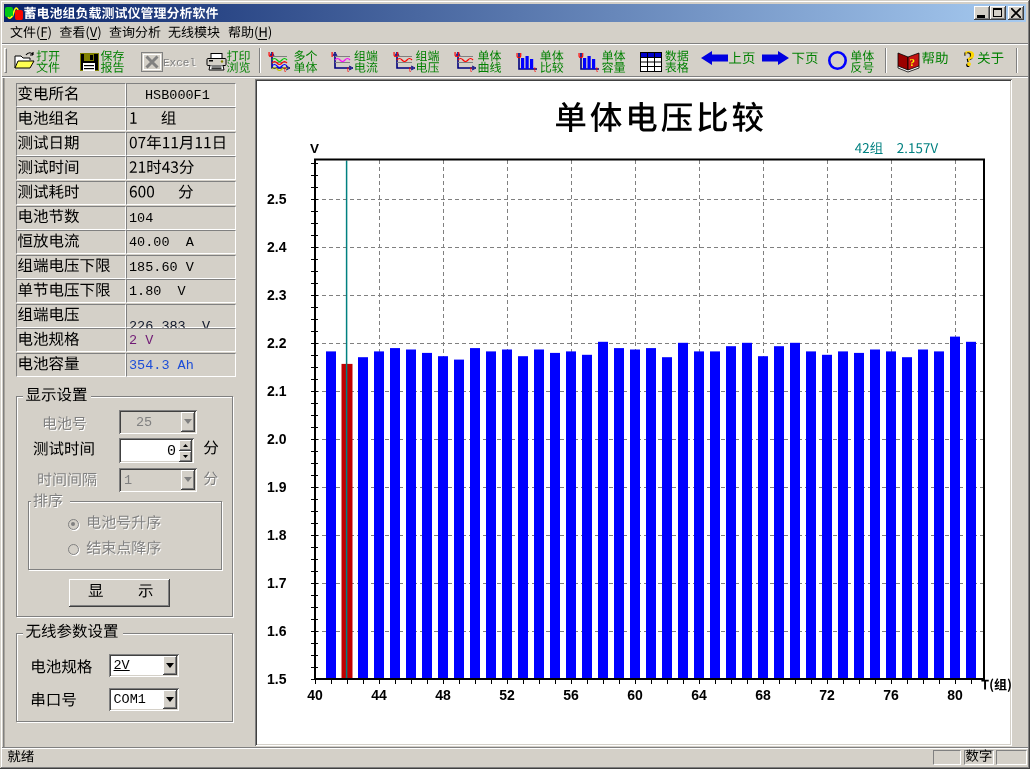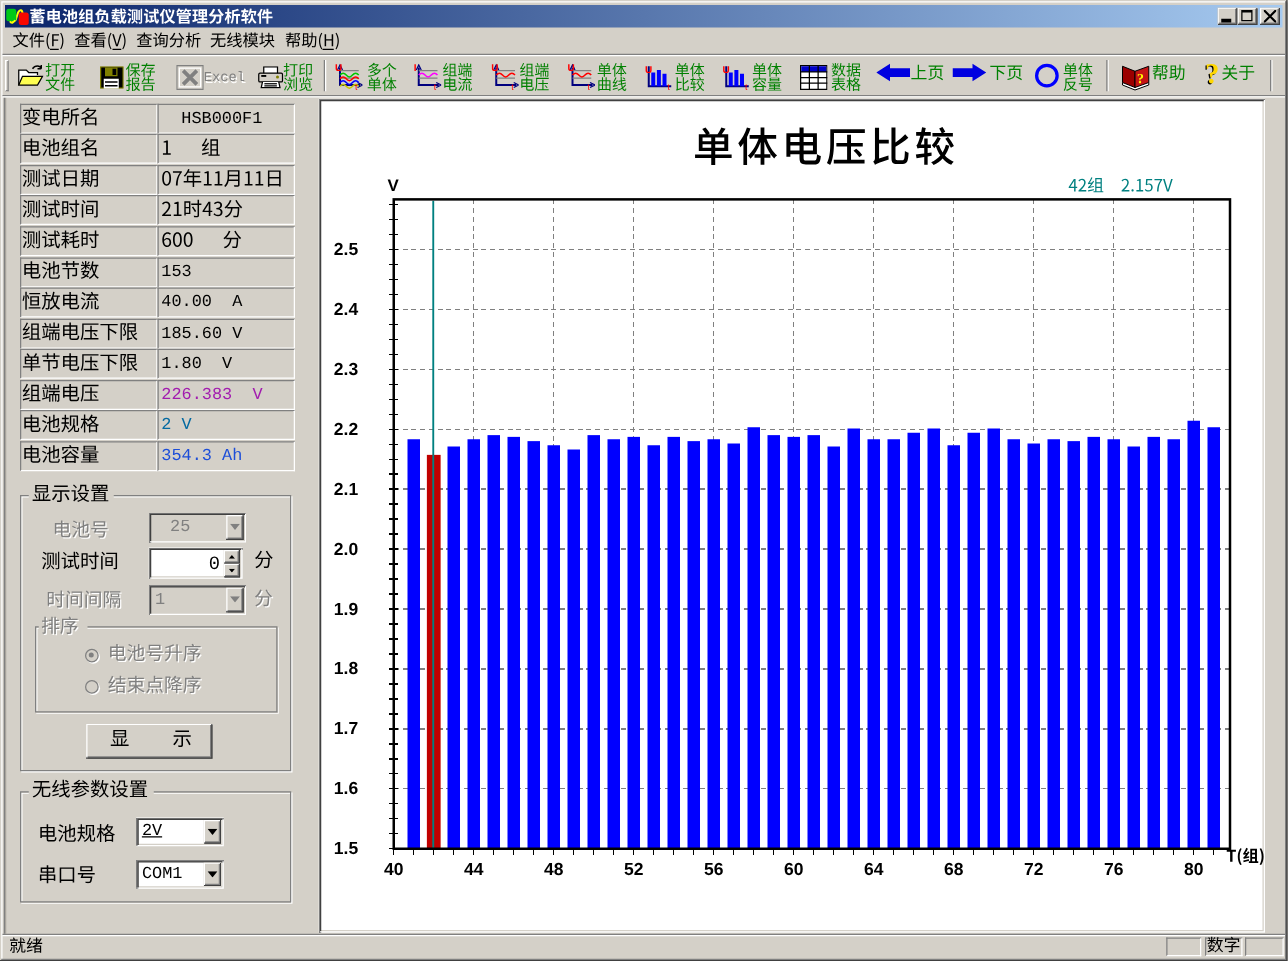--- a/index.html
+++ b/index.html
@@ -148,36 +148,36 @@
 <div style="position:absolute;left:16px;top:107px;width:109.5px;height:24px;background:#d4d0c8;border-top:1px solid #808080;border-left:1px solid #808080;border-bottom:1px solid #ffffff;border-right:1px solid #ffffff;box-sizing:border-box;"></div>
 <div style="position:absolute;left:125.5px;top:107px;width:110px;height:24px;background:#d4d0c8;border-top:1px solid #808080;border-left:1px solid #808080;border-bottom:1px solid #ffffff;border-right:1px solid #ffffff;box-sizing:border-box;"></div>
 <div style="position:absolute;left:16px;top:132px;width:109.5px;height:24px;background:#d4d0c8;border-top:1px solid #808080;border-left:1px solid #808080;border-bottom:1px solid #ffffff;border-right:1px solid #ffffff;box-sizing:border-box;"></div>
 <div style="position:absolute;left:125.5px;top:132px;width:110px;height:24px;background:#d4d0c8;border-top:1px solid #808080;border-left:1px solid #808080;border-bottom:1px solid #ffffff;border-right:1px solid #ffffff;box-sizing:border-box;"></div>
 <div style="position:absolute;left:16px;top:156px;width:109.5px;height:24px;background:#d4d0c8;border-top:1px solid #808080;border-left:1px solid #808080;border-bottom:1px solid #ffffff;border-right:1px solid #ffffff;box-sizing:border-box;"></div>
 <div style="position:absolute;left:125.5px;top:156px;width:110px;height:24px;background:#d4d0c8;border-top:1px solid #808080;border-left:1px solid #808080;border-bottom:1px solid #ffffff;border-right:1px solid #ffffff;box-sizing:border-box;"></div>
 <div style="position:absolute;left:16px;top:181px;width:109.5px;height:24px;background:#d4d0c8;border-top:1px solid #808080;border-left:1px solid #808080;border-bottom:1px solid #ffffff;border-right:1px solid #ffffff;box-sizing:border-box;"></div>
 <div style="position:absolute;left:125.5px;top:181px;width:110px;height:24px;background:#d4d0c8;border-top:1px solid #808080;border-left:1px solid #808080;border-bottom:1px solid #ffffff;border-right:1px solid #ffffff;box-sizing:border-box;"></div>
 <div style="position:absolute;left:16px;top:206px;width:109.5px;height:24px;background:#d4d0c8;border-top:1px solid #808080;border-left:1px solid #808080;border-bottom:1px solid #ffffff;border-right:1px solid #ffffff;box-sizing:border-box;"></div>
 <div style="position:absolute;left:125.5px;top:206px;width:110px;height:24px;background:#d4d0c8;border-top:1px solid #808080;border-left:1px solid #808080;border-bottom:1px solid #ffffff;border-right:1px solid #ffffff;box-sizing:border-box;"></div>
-<div style="position:absolute;left:129px;top:211px;font:13.5px Liberation Mono,monospace;color:#000;white-space:pre;">153</div>
+<div style="position:absolute;left:129px;top:211px;font:13.5px Liberation Mono,monospace;color:#000;white-space:pre;">104</div>
 <div style="position:absolute;left:16px;top:230px;width:109.5px;height:24px;background:#d4d0c8;border-top:1px solid #808080;border-left:1px solid #808080;border-bottom:1px solid #ffffff;border-right:1px solid #ffffff;box-sizing:border-box;"></div>
 <div style="position:absolute;left:125.5px;top:230px;width:110px;height:24px;background:#d4d0c8;border-top:1px solid #808080;border-left:1px solid #808080;border-bottom:1px solid #ffffff;border-right:1px solid #ffffff;box-sizing:border-box;"></div>
 <div style="position:absolute;left:129px;top:235px;font:13.5px Liberation Mono,monospace;color:#000;white-space:pre;">40.00  A</div>
 <div style="position:absolute;left:16px;top:255px;width:109.5px;height:24px;background:#d4d0c8;border-top:1px solid #808080;border-left:1px solid #808080;border-bottom:1px solid #ffffff;border-right:1px solid #ffffff;box-sizing:border-box;"></div>
 <div style="position:absolute;left:125.5px;top:255px;width:110px;height:24px;background:#d4d0c8;border-top:1px solid #808080;border-left:1px solid #808080;border-bottom:1px solid #ffffff;border-right:1px solid #ffffff;box-sizing:border-box;"></div>
 <div style="position:absolute;left:129px;top:260px;font:13.5px Liberation Mono,monospace;color:#000;white-space:pre;">185.60 V</div>
 <div style="position:absolute;left:16px;top:279px;width:109.5px;height:24px;background:#d4d0c8;border-top:1px solid #808080;border-left:1px solid #808080;border-bottom:1px solid #ffffff;border-right:1px solid #ffffff;box-sizing:border-box;"></div>
 <div style="position:absolute;left:125.5px;top:279px;width:110px;height:24px;background:#d4d0c8;border-top:1px solid #808080;border-left:1px solid #808080;border-bottom:1px solid #ffffff;border-right:1px solid #ffffff;box-sizing:border-box;"></div>
 <div style="position:absolute;left:129px;top:284px;font:13.5px Liberation Mono,monospace;color:#000;white-space:pre;">1.80  V</div>
 <div style="position:absolute;left:16px;top:304px;width:109.5px;height:24px;background:#d4d0c8;border-top:1px solid #808080;border-left:1px solid #808080;border-bottom:1px solid #ffffff;border-right:1px solid #ffffff;box-sizing:border-box;"></div>
 <div style="position:absolute;left:125.5px;top:304px;width:110px;height:24px;background:#d4d0c8;border-top:1px solid #808080;border-left:1px solid #808080;border-bottom:1px solid #ffffff;border-right:1px solid #ffffff;box-sizing:border-box;"></div>
-<div style="position:absolute;left:129px;top:309px;font:13.5px Liberation Mono,monospace;color:#a21caf;white-space:pre;">226.383  V</div>
+<div style="position:absolute;left:129px;top:319px;font:13.5px Liberation Mono,monospace;color:#0f172a;white-space:pre;">226.383  V</div>
 <div style="position:absolute;left:16px;top:328px;width:109.5px;height:24px;background:#d4d0c8;border-top:1px solid #808080;border-left:1px solid #808080;border-bottom:1px solid #ffffff;border-right:1px solid #ffffff;box-sizing:border-box;"></div>
 <div style="position:absolute;left:125.5px;top:328px;width:110px;height:24px;background:#d4d0c8;border-top:1px solid #808080;border-left:1px solid #808080;border-bottom:1px solid #ffffff;border-right:1px solid #ffffff;box-sizing:border-box;"></div>
-<div style="position:absolute;left:129px;top:333px;font:13.5px Liberation Mono,monospace;color:#0369a1;white-space:pre;">2 V</div>
+<div style="position:absolute;left:129px;top:333px;font:13.5px Liberation Mono,monospace;color:#701a75;white-space:pre;">2 V</div>
 <div style="position:absolute;left:16px;top:353px;width:109.5px;height:24px;background:#d4d0c8;border-top:1px solid #808080;border-left:1px solid #808080;border-bottom:1px solid #ffffff;border-right:1px solid #ffffff;box-sizing:border-box;"></div>
 <div style="position:absolute;left:125.5px;top:353px;width:110px;height:24px;background:#d4d0c8;border-top:1px solid #808080;border-left:1px solid #808080;border-bottom:1px solid #ffffff;border-right:1px solid #ffffff;box-sizing:border-box;"></div>
 <div style="position:absolute;left:129px;top:358px;font:13.5px Liberation Mono,monospace;color:#1d4ed8;white-space:pre;">354.3 Ah</div>
 <div style="position:absolute;left:16px;top:396px;width:217px;height:221px;border:1px solid #808080;box-shadow:1px 1px 0 #ffffff, inset 1px 1px 0 #ffffff;box-sizing:border-box;"></div>
 <div style="position:absolute;left:23px;top:388px;width:68px;height:17px;background:#d4d0c8"></div>
 <div style="position:absolute;left:119px;top:410px;width:78px;height:24px;background:#d4d0c8;box-sizing:border-box;box-shadow:inset 1px 1px 0 #808080, inset -1px -1px 0 #ffffff, inset 2px 2px 0 #404040, inset -2px -2px 0 #d4d0c8;"></div>
 <div style="position:absolute;left:124px;top:415px;font:13.5px Liberation Mono,monospace;color:#808080;margin-left:12px;">25</div>
 <div style="position:absolute;left:181px;top:412px;width:14px;height:20px;background:#d4d0c8;box-sizing:border-box;box-shadow:inset -1px -1px 0 #404040, inset 1px 1px 0 #ffffff, inset -2px -2px 0 #808080, inset 2px 2px 0 #d4d0c8;"></div>
 <svg style="position:absolute;left:184px;top:419px" width="8" height="5" viewBox="0 0 8 5">
     <path d="M0 0 L8 0 L4 5 Z" fill="#808080"></path>

